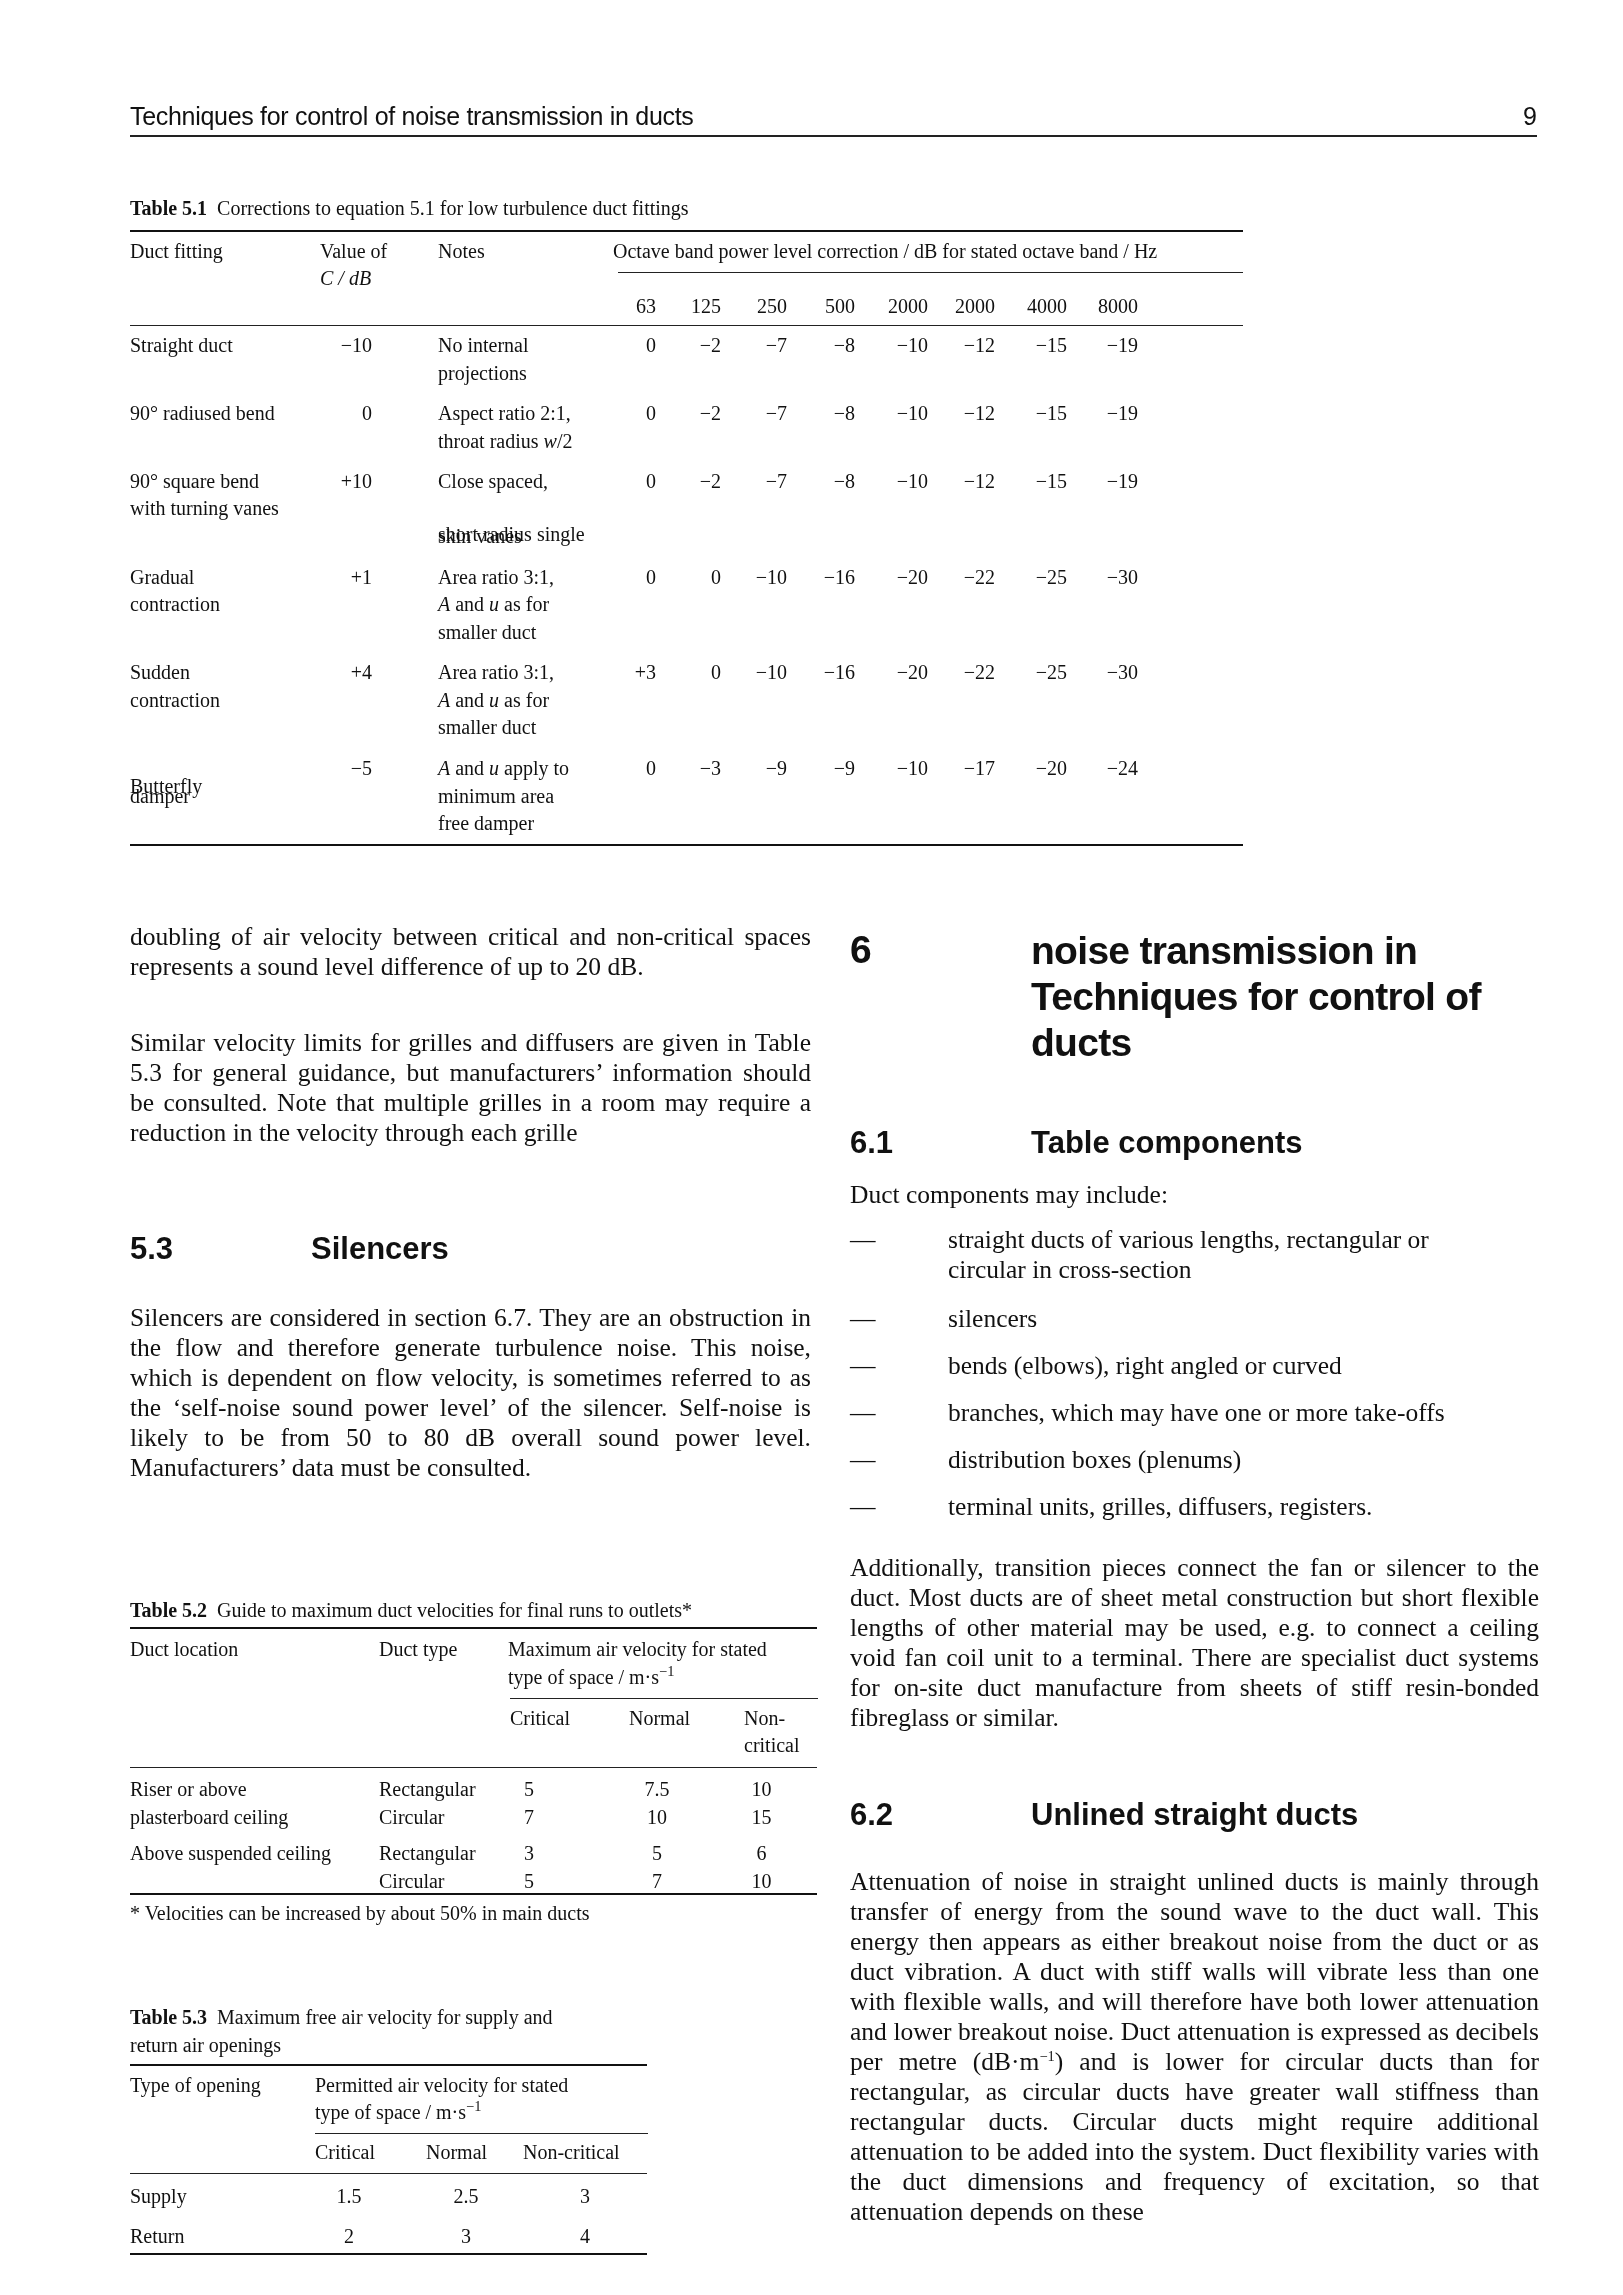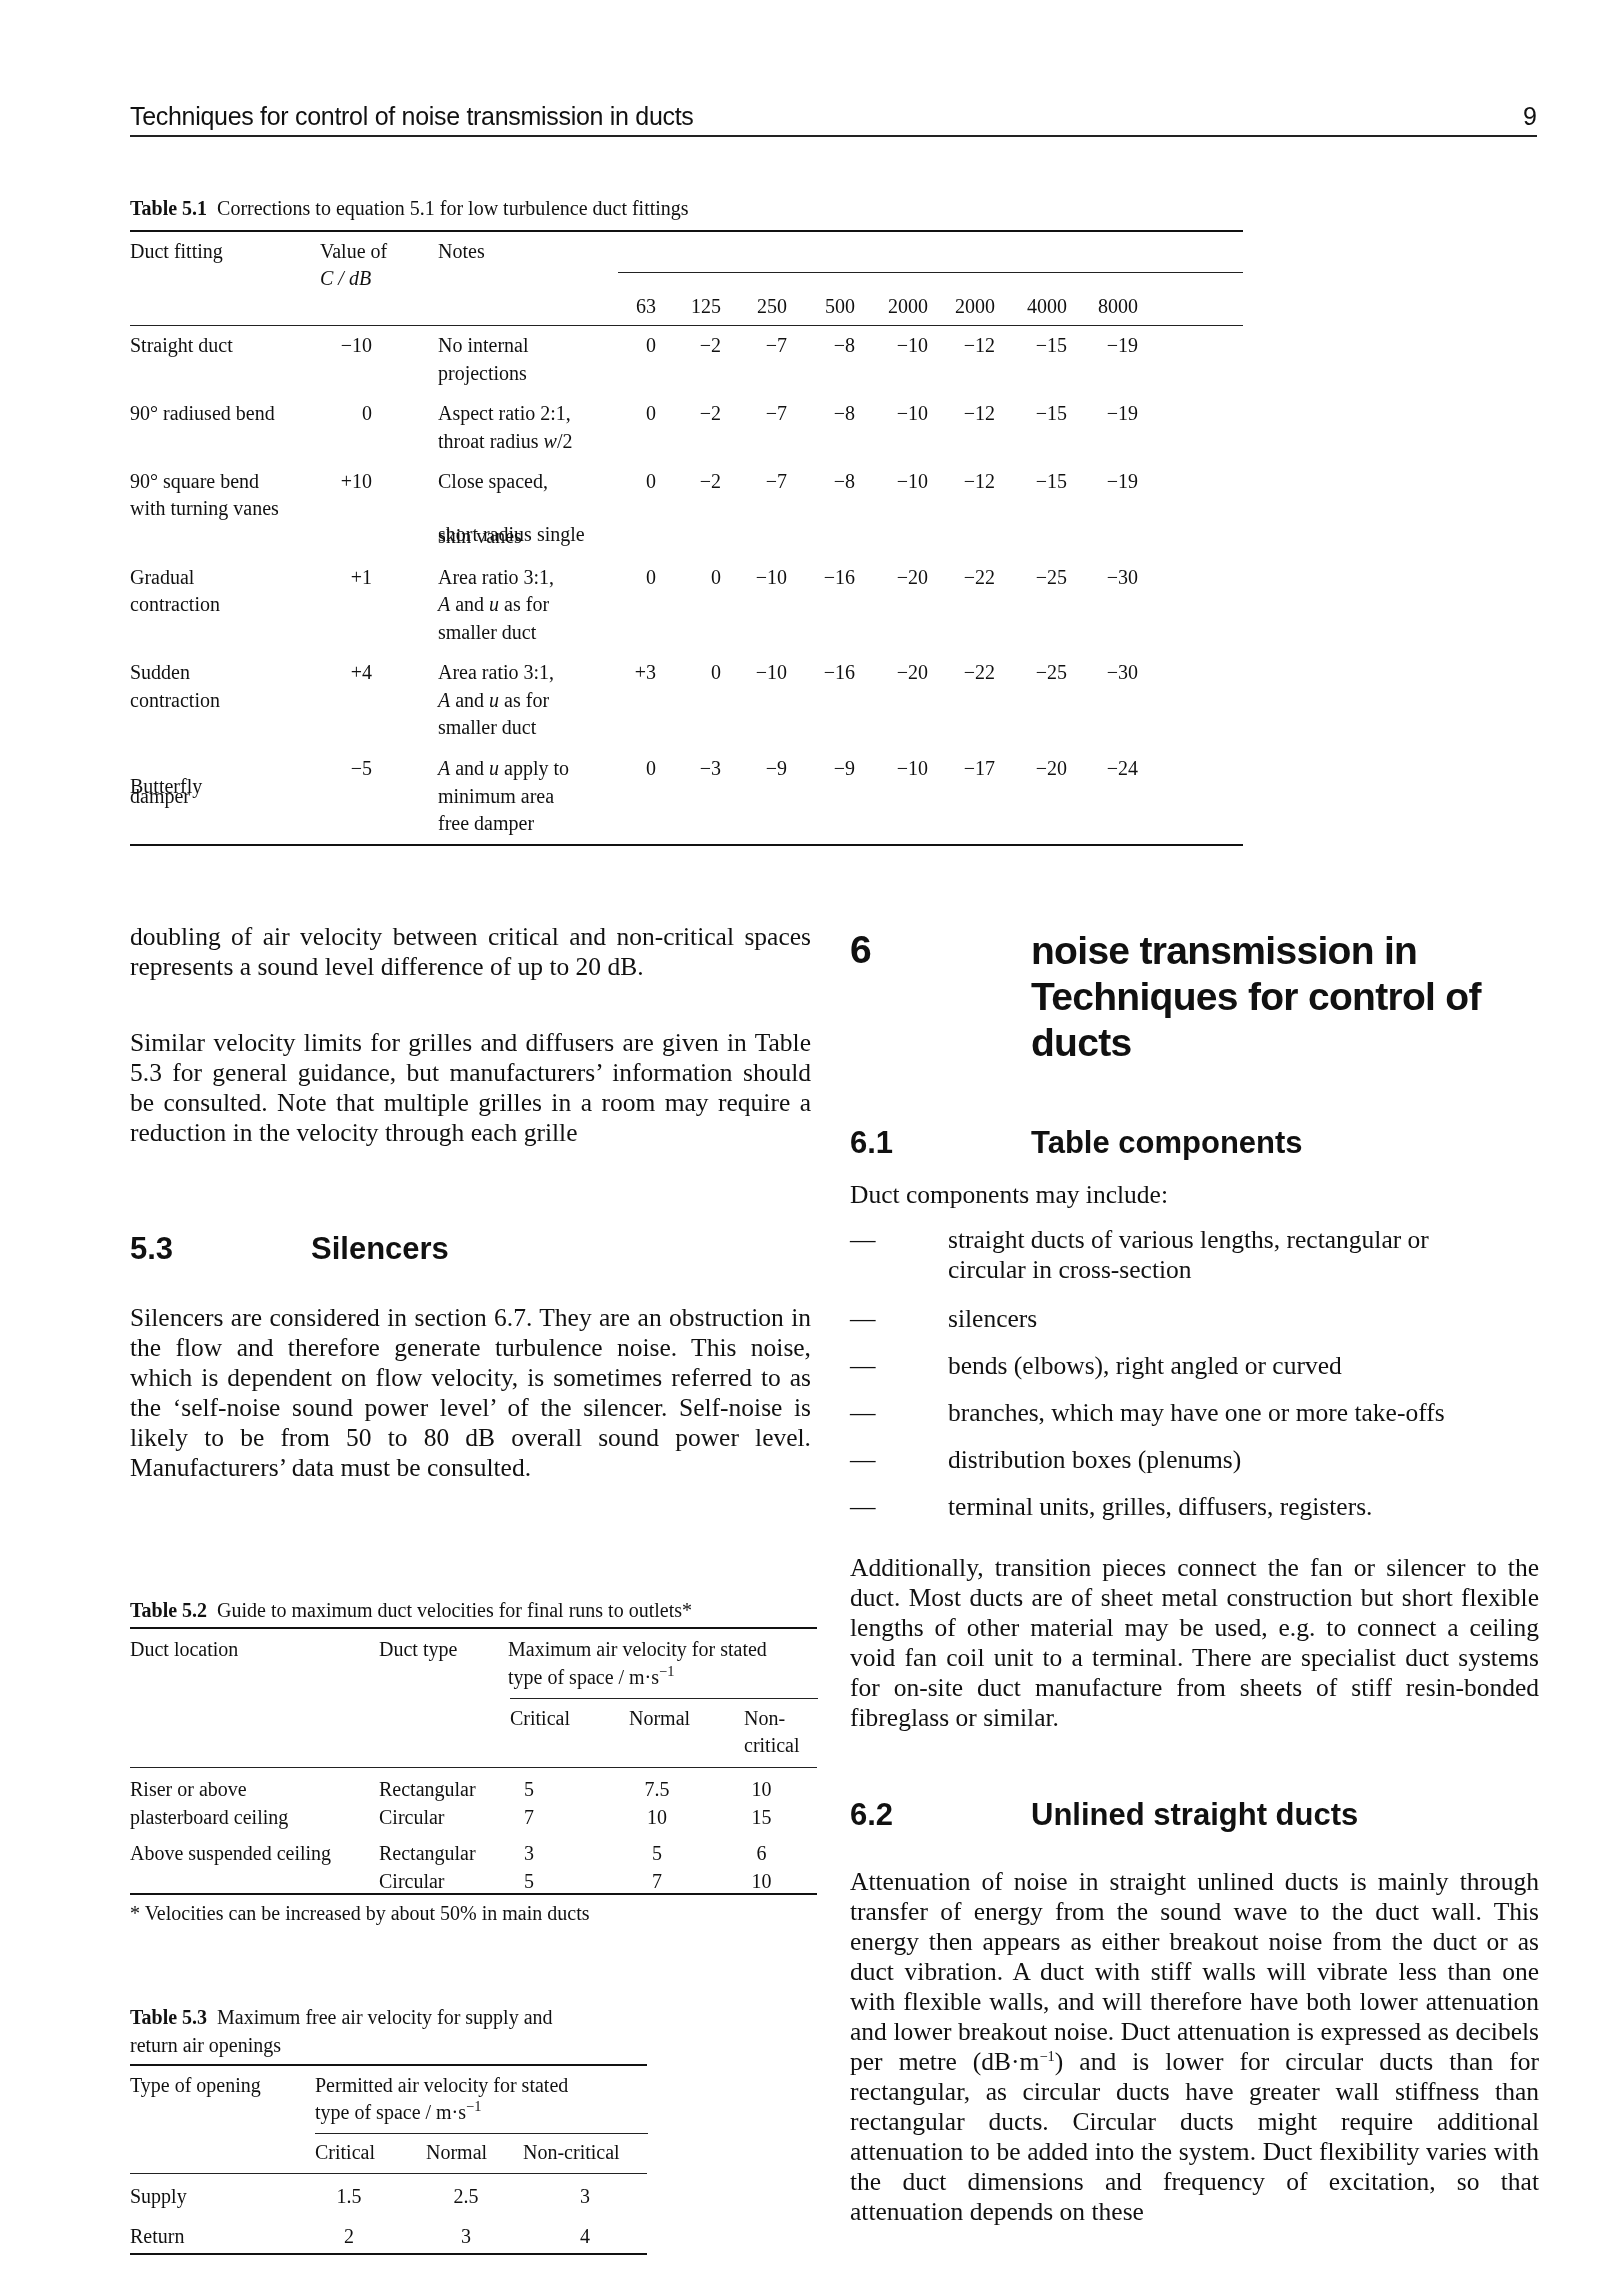--- a/index.html
+++ b/index.html
@@ -50,20 +50,21 @@
   <span>Corrections to equation 5.1 for low turbulence duct fittings</span>
 </div>
 <div class="abs rule-thick" style="left:130px; top:230px; width:1113px;"></div>
 
 <div id="t51" class="abs" style="left:130px; top:0; width:1113px; height:864px;">
 
   <span class="cell" style="left:0; top:237px;">Duct fitting</span>
   <span class="cell" style="left:190px; top:237px;">Value of</span>
   <span class="cell" style="left:190px; top:264px;"><i>C / dB</i></span>
   <span class="cell" style="left:308px; top:237px;">Notes</span>
+  <span class="cell" style="left:483px; top:237px;">Octave band power level correction / dB for stated octave band / Hz</span>
   <div class="abs rule-thin" style="left:488px; top:272px; width:625px;"></div>
   <div id="t51-bands">
       <span class="cell num" style="left:467px; width:59px; top:292px;">63</span>
       <span class="cell num" style="left:532px; width:59px; top:292px;">125</span>
       <span class="cell num" style="left:598px; width:59px; top:292px;">250</span>
       <span class="cell num" style="left:666px; width:59px; top:292px;">500</span>
       <span class="cell num" style="left:739px; width:59px; top:292px;">2000</span>
       <span class="cell num" style="left:806px; width:59px; top:292px;">2000</span>
       <span class="cell num" style="left:878px; width:59px; top:292px;">4000</span>
       <span class="cell num" style="left:949px; width:59px; top:292px;">8000</span>

